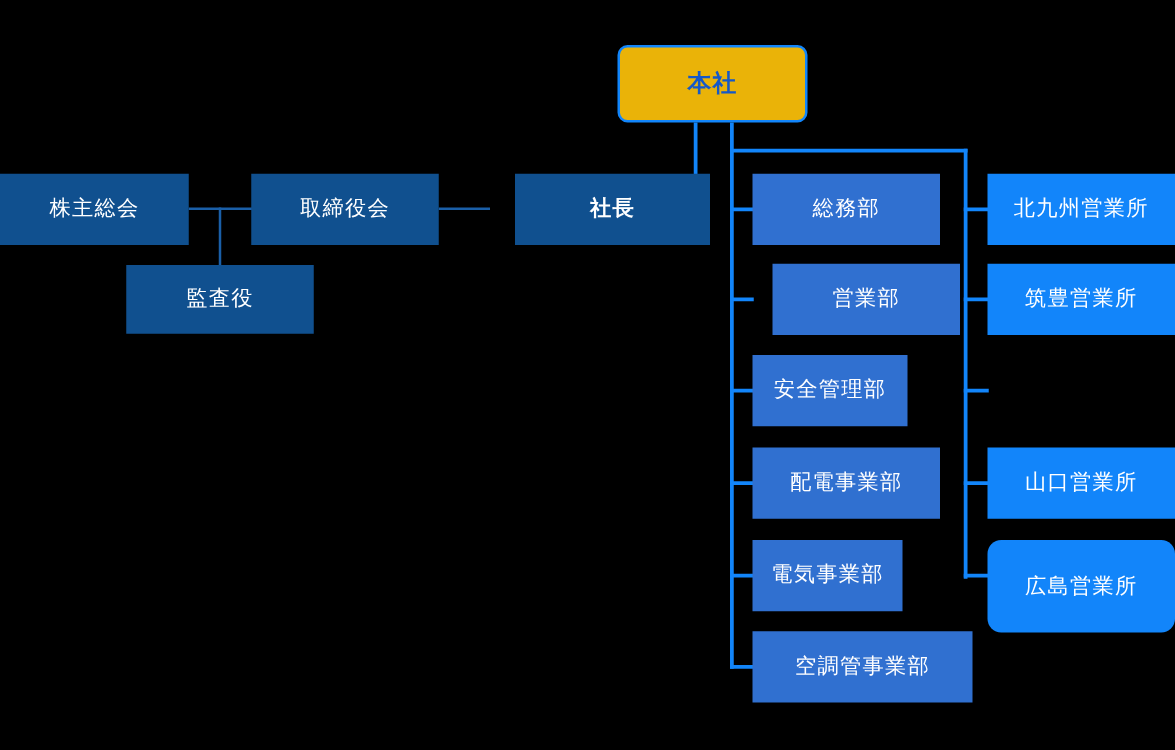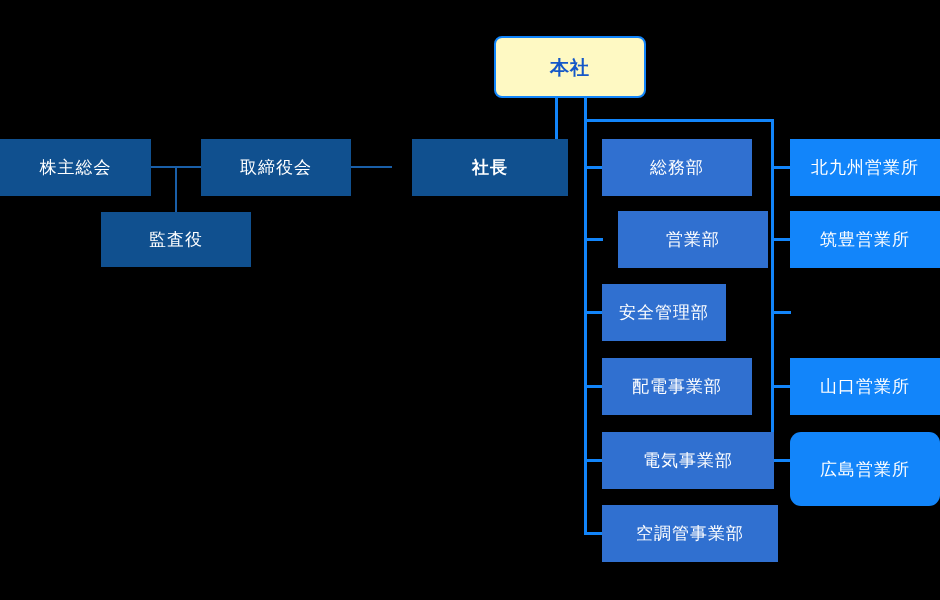--- a/index.html
+++ b/index.html
@@ -26,21 +26,21 @@
     justify-content: center;
     color: #ffffff;
     font-size: 17px;
     letter-spacing: 1px;
     line-height: 1.2;
     text-align: center;
     white-space: nowrap;
     user-select: none;
   }
   .node.level-root {
-    background: #fef9c3;
+    background: #eab308;
     border: 2px solid #1285fa;
     border-radius: 8px;
     color: #1558c8;
     font-weight: bold;
     font-size: 19px;
   }
   .node.level-exec {
     background: #10508f;
   }
   .node.level-dept {
@@ -100,21 +100,21 @@
     </div>
     <div class="node level-dept" style="left: 602px; top: 211px; width: 150px; height: 57px; margin-left: 16px;">
       <span>営業部</span>
     </div>
     <div class="node level-dept" style="left: 602px; top: 284px; width: 124px; height: 57px;">
       <span>安全管理部</span>
     </div>
     <div class="node level-dept" style="left: 602px; top: 358px; width: 150px; height: 57px; align-items: center;">
       <span>配電事業部</span>
     </div>
-    <div class="node level-dept" style="left: 602px; top: 432px; width: 172px; height: 57px;">
+    <div class="node level-dept" style="left: 602px; top: 432px; width: 120px; height: 57px;">
       <span>電気事業部</span>
     </div>
     <div class="node level-dept" style="left: 602px; top: 505px; width: 176px; height: 57px;">
       <span>空調管事業部</span>
     </div>
     <div class="node level-office" style="left: 790px; top: 139px; width: 150px; height: 57px;">
       <span>北九州営業所</span>
     </div>
     <div class="node level-office" style="left: 790px; top: 211px; width: 150px; height: 57px;">
       <span>筑豊営業所</span>

